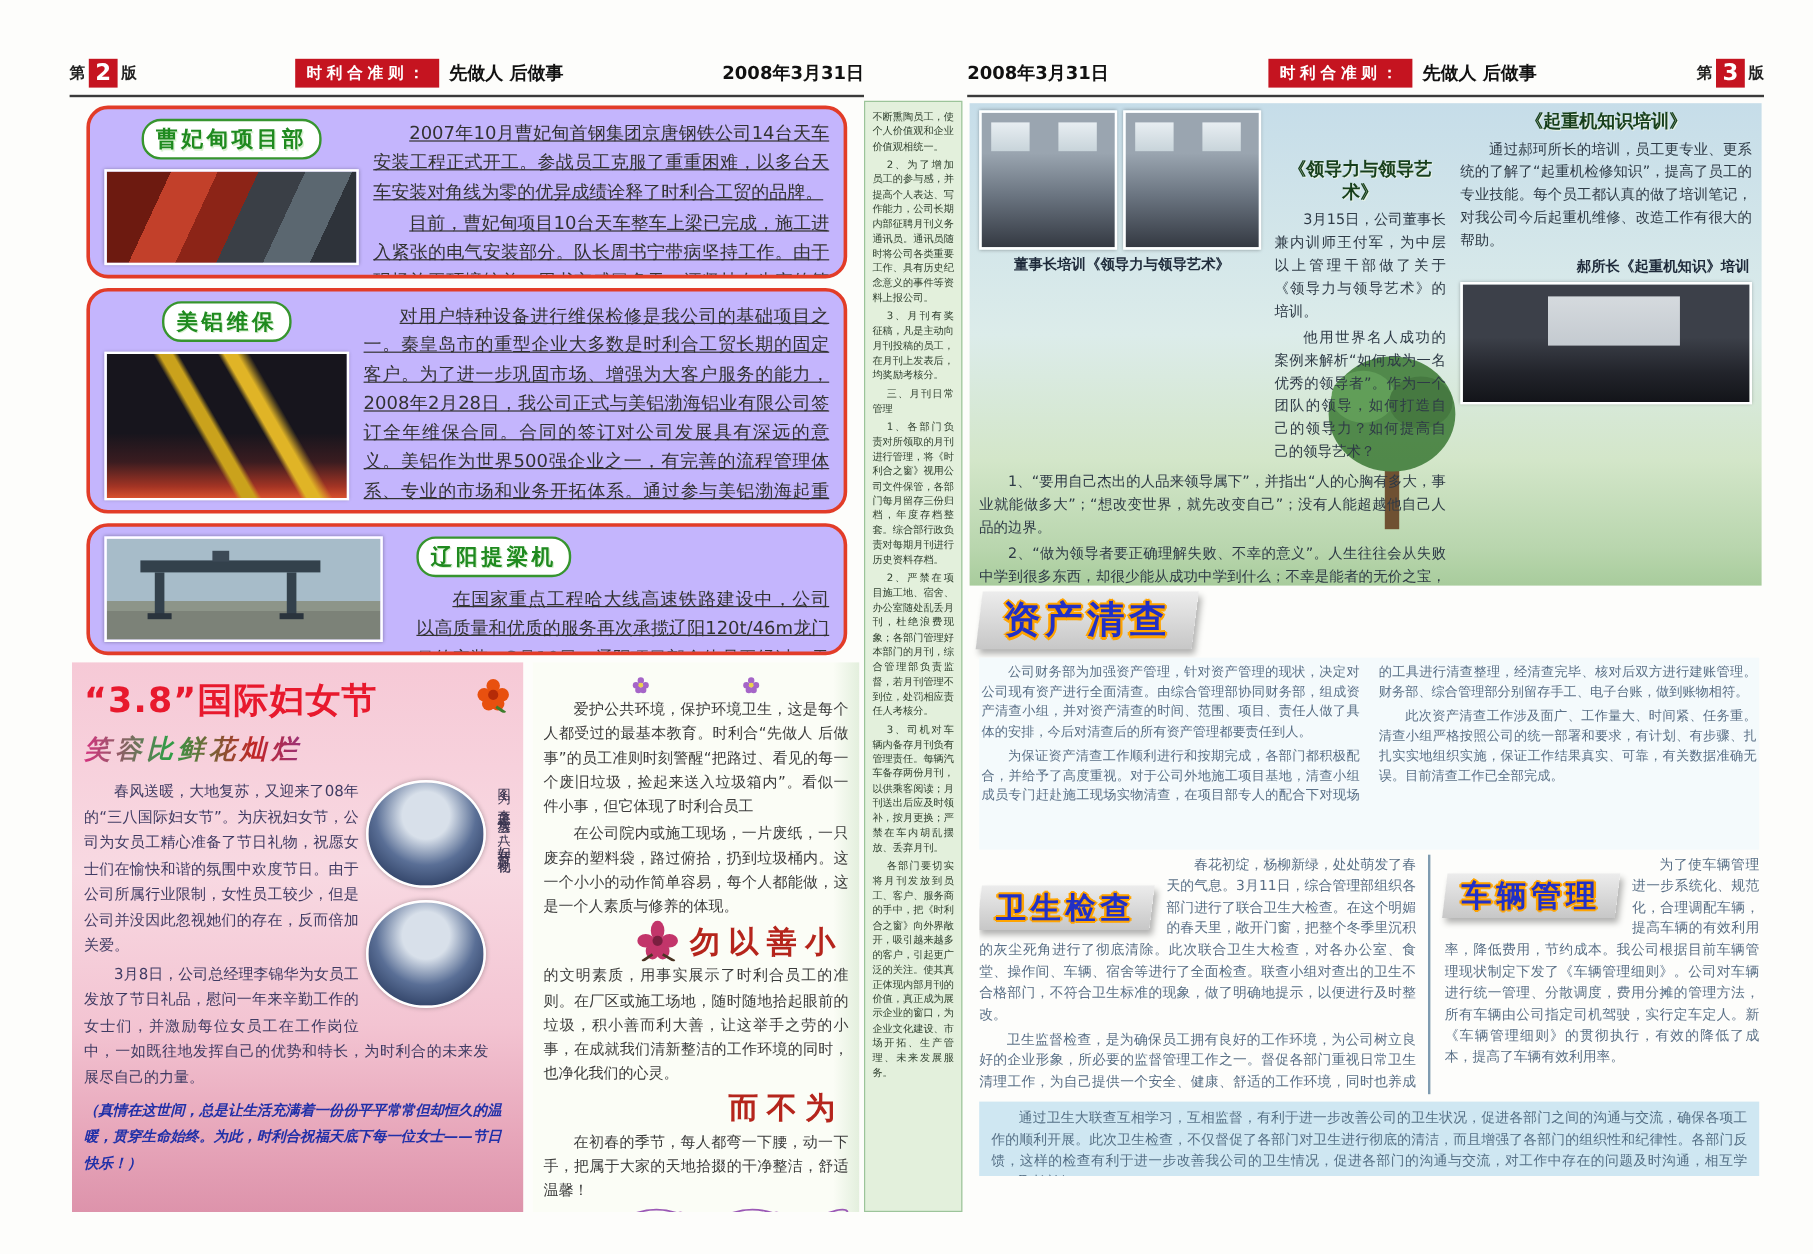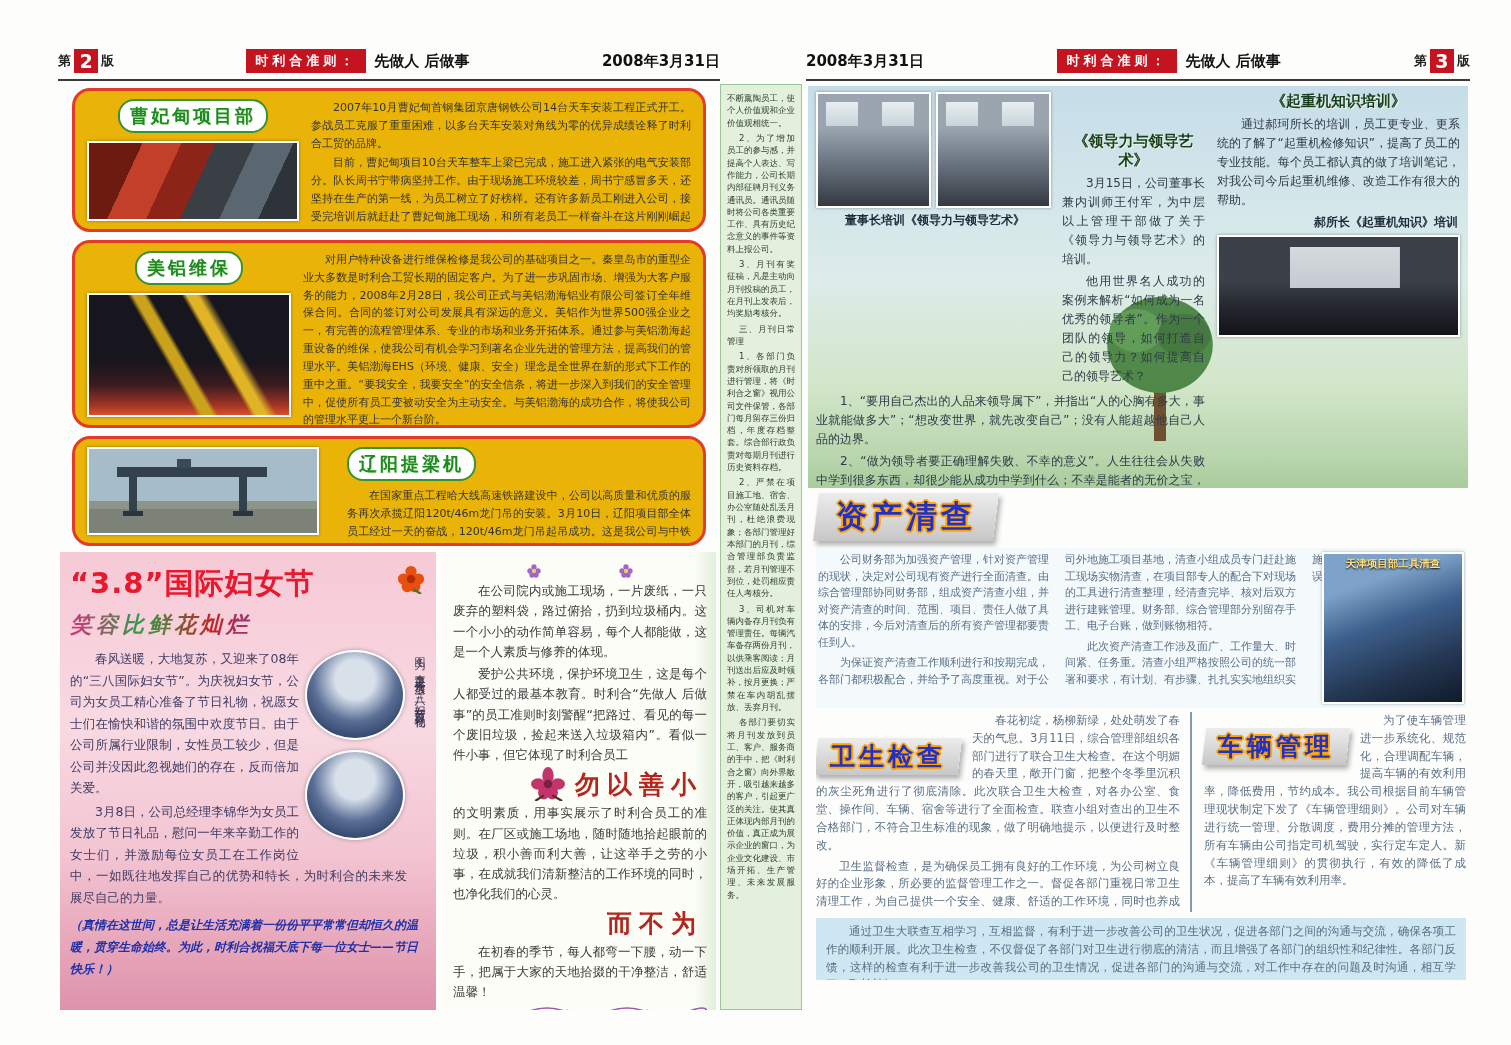--- a/index.html
+++ b/index.html
@@ -10,27 +10,27 @@
          justify-content:space-between;border-bottom:2px solid #3a3a3a;padding-bottom:3px;}
   .pbadge{display:flex;align-items:center;gap:3px;font-size:13px;font-weight:bold;color:#222;}
   .pnum{display:inline-block;width:24px;height:24px;background:#c51420;color:#fff;font-size:19px;
         font-weight:900;text-align:center;line-height:24px;}
   .motto{display:flex;align-items:center;gap:8px;}
   .motto-box{background:#c51420;color:#fff;font-size:13px;font-weight:bold;letter-spacing:4px;
              padding:3px 9px;}
   .motto-txt{font-size:15px;font-weight:900;color:#111;}
   .pdate{font-size:15px;font-weight:900;color:#111;}
   
-  .redbox{position:absolute;background:#eab308;border:3px solid #e23c28;border-radius:18px;
+  .redbox{position:absolute;background:#c4b5fd;border:3px solid #e23c28;border-radius:18px;
           padding:8px 12px;display:flex;gap:12px;overflow:hidden;box-sizing:border-box;}
   .pill{display:inline-block;background:#fff;border:2px solid #37952f;border-radius:16px;
         padding:3px 10px;color:#1f8a1f;font-weight:900;font-size:18px;letter-spacing:3px;
         text-shadow:1px 1px 0 #d8f0d0;white-space:nowrap;}
   .boxcol-l{display:flex;flex-direction:column;align-items:center;gap:8px;flex:0 0 auto;}
-  .boxtext{flex:1;font-size:11px;line-height:1.62;color:#333;text-align:justify;}
+  .boxtext{flex:1;font-size:15px;line-height:1.62;color:#333;text-align:justify;text-decoration:underline;}
   .boxtext p{margin:0 0 2px;text-indent:2em;}
   .ph{border:2px solid #fff;box-shadow:0 0 3px rgba(0,0,0,.35);}
   .ph-cfd{width:208px;height:86px;background:
       linear-gradient(115deg,#6d1a10 0 22%,#c2402a 22% 38%,#8c2417 38% 52%,#3a3f46 52% 68%,#5b6770 68% 84%,#2e333a 84%);}
   .ph-ml{width:200px;height:128px;background:
       linear-gradient(60deg,rgba(0,0,0,0) 40%,#caa21c 42% 46%,rgba(0,0,0,0) 48% 60%,#e0b426 62% 66%,rgba(0,0,0,0) 70%),
       linear-gradient(180deg,#17151d 0 55%,#3a1c20 75%,#a33424 92%,#d8502c);}
   .ph-ly{width:228px;height:88px;position:relative;background:linear-gradient(180deg,#a7bcc9 0 62%,#8d9589 62% 72%,#7c8278 72%);}
   .ph-ly svg{position:absolute;inset:0;}
   
@@ -217,22 +217,22 @@
           <g fill="#a565c8">
               <circle cx="12" cy="6" r="4"></circle>
               <circle cx="6" cy="12" r="4"></circle>
               <circle cx="18" cy="12" r="4"></circle>
               <circle cx="9" cy="18" r="4"></circle>
               <circle cx="15" cy="18" r="4"></circle>
             </g>
             <circle cx="12" cy="12" r="3" fill="#e8d24c"></circle>
         </svg>
       </div>
+      <p class="civ-p">爱护公共环境，保护环境卫生，这是每个人都受过的最基本教育。时利合“先做人 后做事”的员工准则时刻警醒“把路过、看见的每一个废旧垃圾，捡起来送入垃圾箱内”。看似一件小事，但它体现了时利合员工</p>
       <p class="civ-p">在公司院内或施工现场，一片废纸，一只废弃的塑料袋，路过俯拾，扔到垃圾桶内。这一个小小的动作简单容易，每个人都能做，这是一个人素质与修养的体现。</p>
-      <p class="civ-p">爱护公共环境，保护环境卫生，这是每个人都受过的最基本教育。时利合“先做人 后做事”的员工准则时刻警醒“把路过、看见的每一个废旧垃圾，捡起来送入垃圾箱内”。看似一件小事，但它体现了时利合员工</p>
       <div class="callig-row">
         <svg class="flower-svg" width="34" height="34" viewBox="0 0 24 24">
           <g fill="#c2356a">
               <ellipse cx="12" cy="6" rx="4" ry="6"></ellipse>
               <ellipse cx="5" cy="12" rx="5" ry="4"></ellipse>
               <ellipse cx="19" cy="12" rx="5" ry="4"></ellipse>
               <ellipse cx="9" cy="18" rx="4" ry="5"></ellipse>
               <ellipse cx="15" cy="18" rx="4" ry="5"></ellipse>
             </g>
           <circle cx="12" cy="12" r="3" fill="#7a1f40"></circle>
@@ -324,23 +324,20 @@
         <span>资产清查</span>
       </span>
     </div>
 
     <div id="asset-section" style="top:502px;left:10px;width:650px;height:160px;">
       <div class="asset-text">
         <p>公司财务部为加强资产管理，针对资产管理的现状，决定对公司现有资产进行全面清查。由综合管理部协同财务部，组成资产清查小组，并对资产清查的时间、范围、项目、责任人做了具体的安排，今后对清查后的所有资产管理都要责任到人。</p>
         <p>为保证资产清查工作顺利进行和按期完成，各部门都积极配合，并给予了高度重视。对于公司外地施工项目基地，清查小组成员专门赶赴施工现场实物清查，在项目部专人的配合下对现场的工具进行清查整理，经清查完毕、核对后双方进行建账管理。财务部、综合管理部分别留存手工、电子台账，做到账物相符。</p>
         <p>此次资产清查工作涉及面广、工作量大、时间紧、任务重。清查小组严格按照公司的统一部署和要求，有计划、有步骤、扎扎实实地组织实施，保证工作结果真实、可靠，有关数据准确无误。目前清查工作已全部完成。</p>
       </div>
-      <div class="asset-photo">
-        <div class="asset-cap">天津项目部工具清查</div>
-      </div>
     </div>
 
     <div id="mid-section" style="top:666px;left:10px;width:650px;height:200px;">
       <div class="hyg-box">
         <span class="ribbon small">
           <span>卫生检查</span>
         </span>
         <p class="mid-p">春花初绽，杨柳新绿，处处萌发了春天的气息。3月11日，综合管理部组织各部门进行了联合卫生大检查。在这个明媚的春天里，敞开门窗，把整个冬季里沉积的灰尘死角进行了彻底清除。此次联合卫生大检查，对各办公室、食堂、操作间、车辆、宿舍等进行了全面检查。联查小组对查出的卫生不合格部门，不符合卫生标准的现象，做了明确地提示，以便进行及时整改。</p>
         <p class="mid-p">卫生监督检查，是为确保员工拥有良好的工作环境，为公司树立良好的企业形象，所必要的监督管理工作之一。督促各部门重视日常卫生清理工作，为自己提供一个安全、健康、舒适的工作环境，同时也养成良好的卫生习惯；提高每位员工的整洁意识，树立个人形象的自信心。</p>
       </div>

